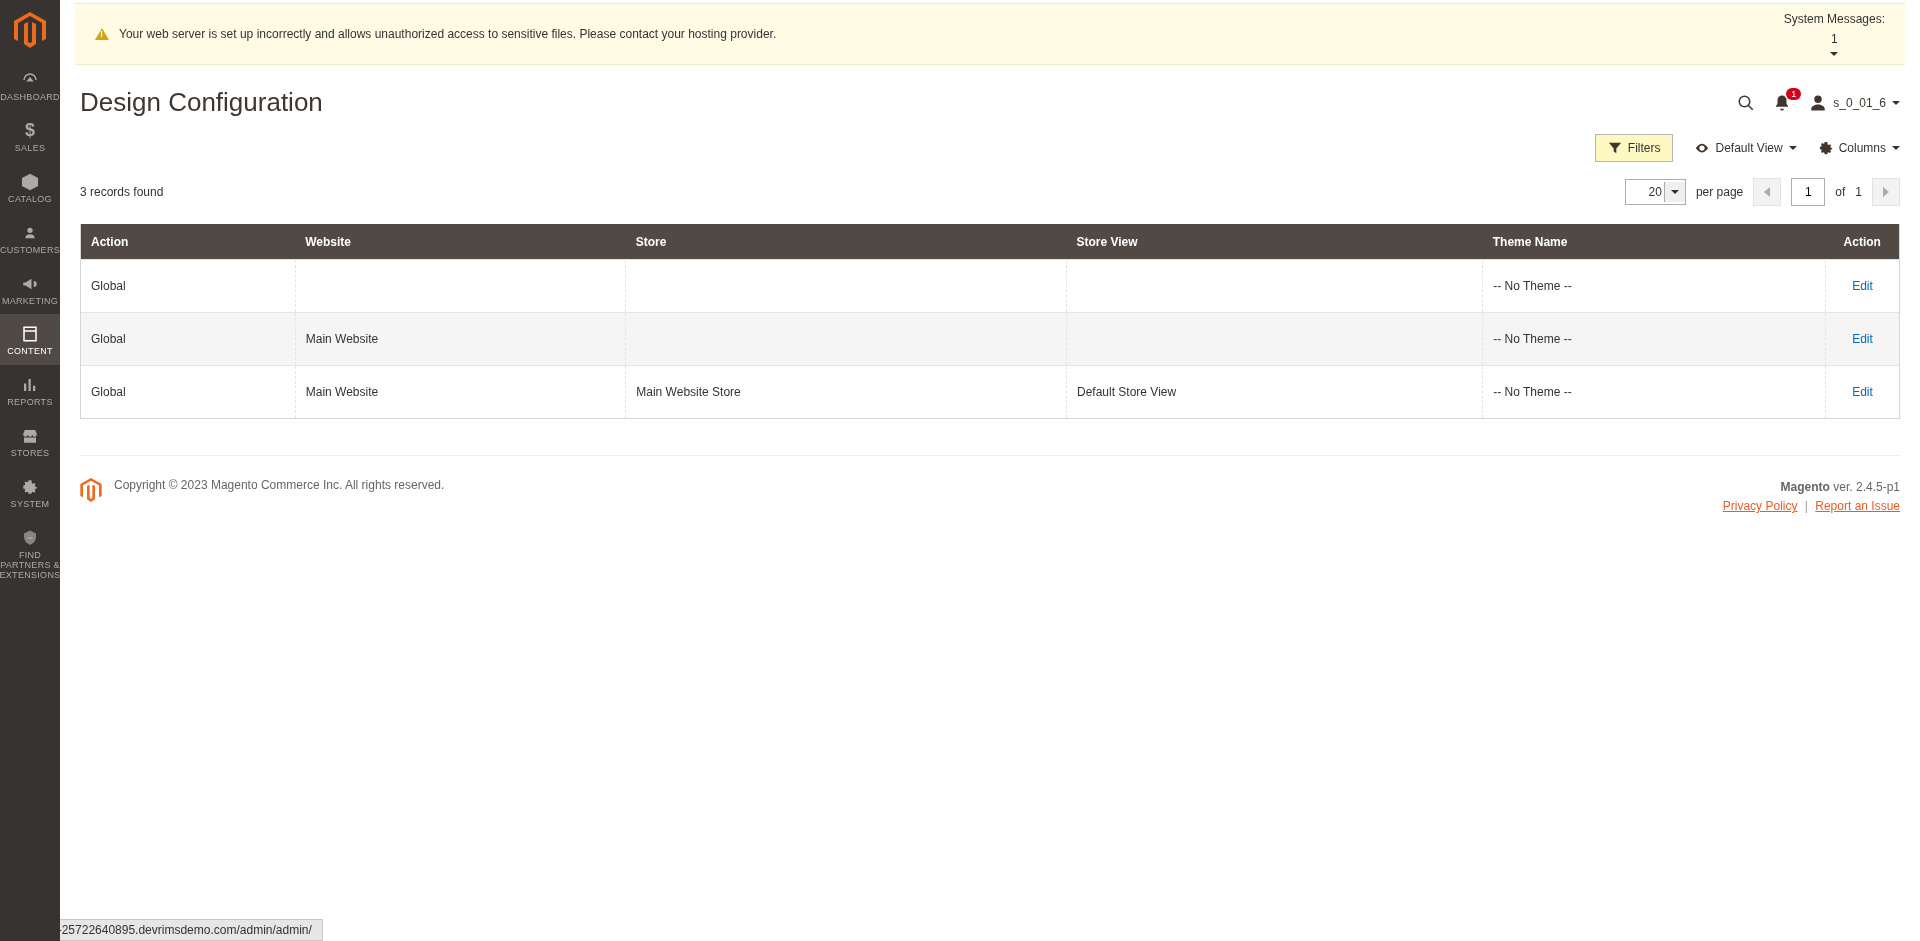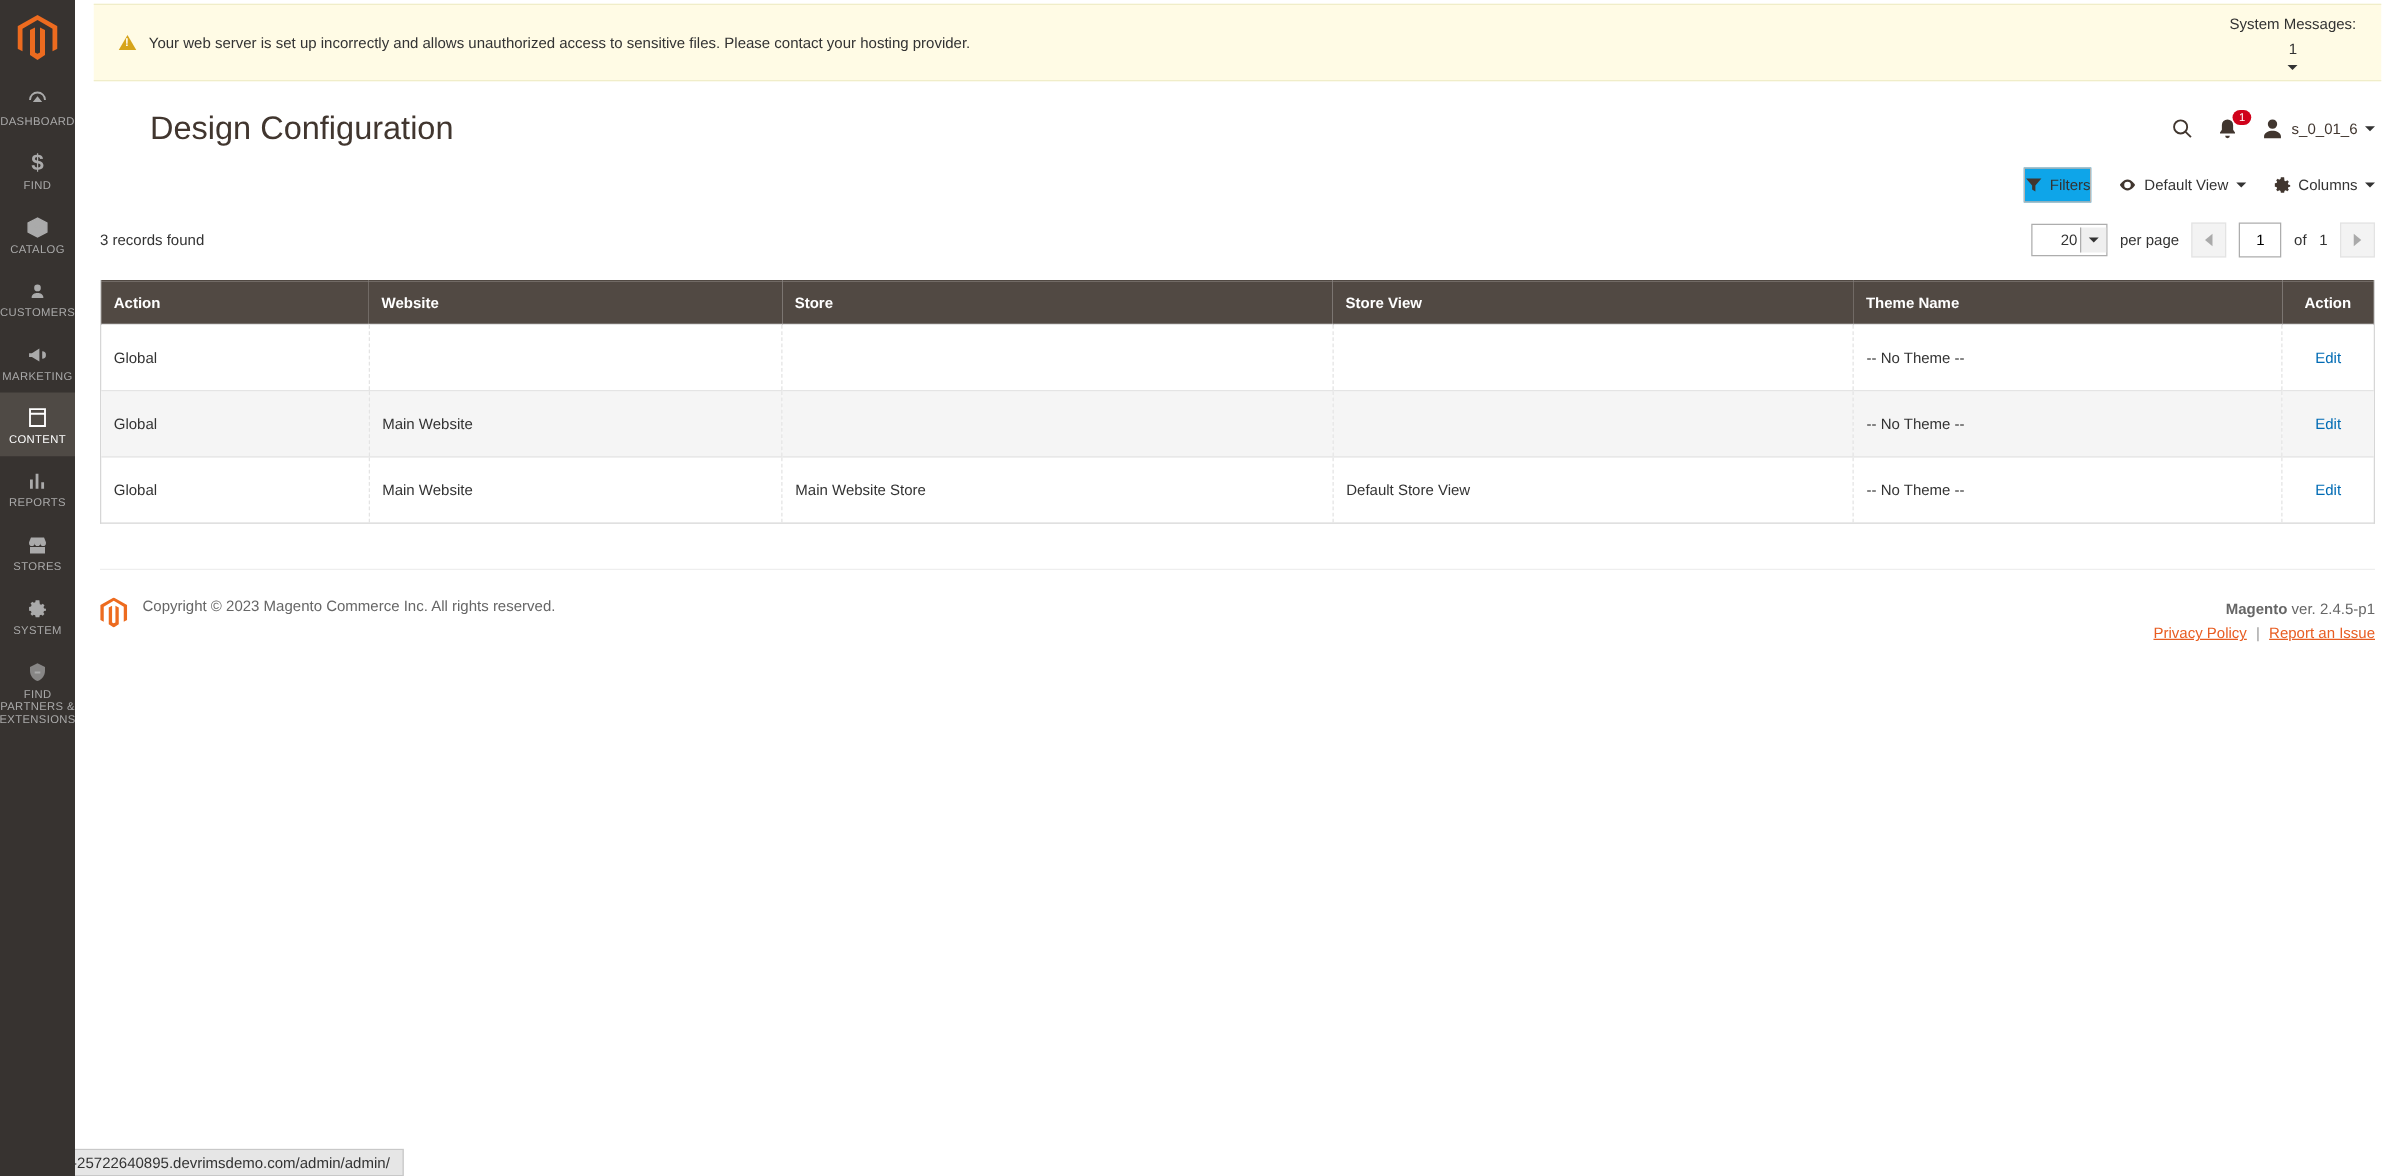--- a/index.html
+++ b/index.html
@@ -105,21 +105,20 @@
   
   .page-header {
     display: flex;
     align-items: center;
     padding: 22px 20px 10px;
   }
   .page-title {
     font-size: 26px;
     font-weight: 400;
     color: #41362f;
-    margin-left: 40px;
   }
   .header-actions {
     margin-left: auto;
     display: flex;
     align-items: center;
     gap: 18px;
   }
   .header-actions .search-ico,
   .header-actions .bell-ico,
   .header-actions .user {
@@ -159,22 +158,22 @@
   }
   .tbtn {
     display: flex;
     align-items: center;
     gap: 6px;
     cursor: pointer;
     color: #333;
   }
   .tbtn.filters {
     border: 1px solid #b9b6b2;
-    background: #0ea5e9;
-    padding: 6px 0;
+    background: #fef9c3;
+    padding: 6px 12px;
   }
   .tbtn svg { width: 14px; height: 14px; }
   .tbtn .chev-down, .pagination .chev-down {
     width: 0; height: 0;
     border-left: 4px solid transparent;
     border-right: 4px solid transparent;
     border-top: 4px solid #333;
   }
 
   
@@ -313,21 +312,21 @@
           <svg viewBox="0 0 24 24" width="18" height="18">
             <path fill="currentColor" d="M12 3a9 9 0 0 0-9 9h2a7 7 0 1 1 14 0h2a9 9 0 0 0-9-9zm0 5l5 6H7z"></path>
           </svg>
         </span>
         <span class="nav-label">DASHBOARD</span>
       </div>
       <div class="nav-item">
         <span class="nav-ico">
           <span style="font-size:18px;font-weight:bold;">$</span>
         </span>
-        <span class="nav-label">FIND</span>
+        <span class="nav-label">SALES</span>
       </div>
       <div class="nav-item">
         <span class="nav-ico">
           <svg viewBox="0 0 24 24" width="18" height="18">
             <path fill="currentColor" d="M12 2 2 7v10l10 5 10-5V7zM4 8.4l8 4 8-4M12 22V12"></path>
             <path fill="none" stroke="currentColor" stroke-width="1.5" d="M12 2 2 7v10l10 5 10-5V7z M2 7l10 5 10-5 M12 12v10"></path>
           </svg>
         </span>
         <span class="nav-label">CATALOG</span>
       </div>

